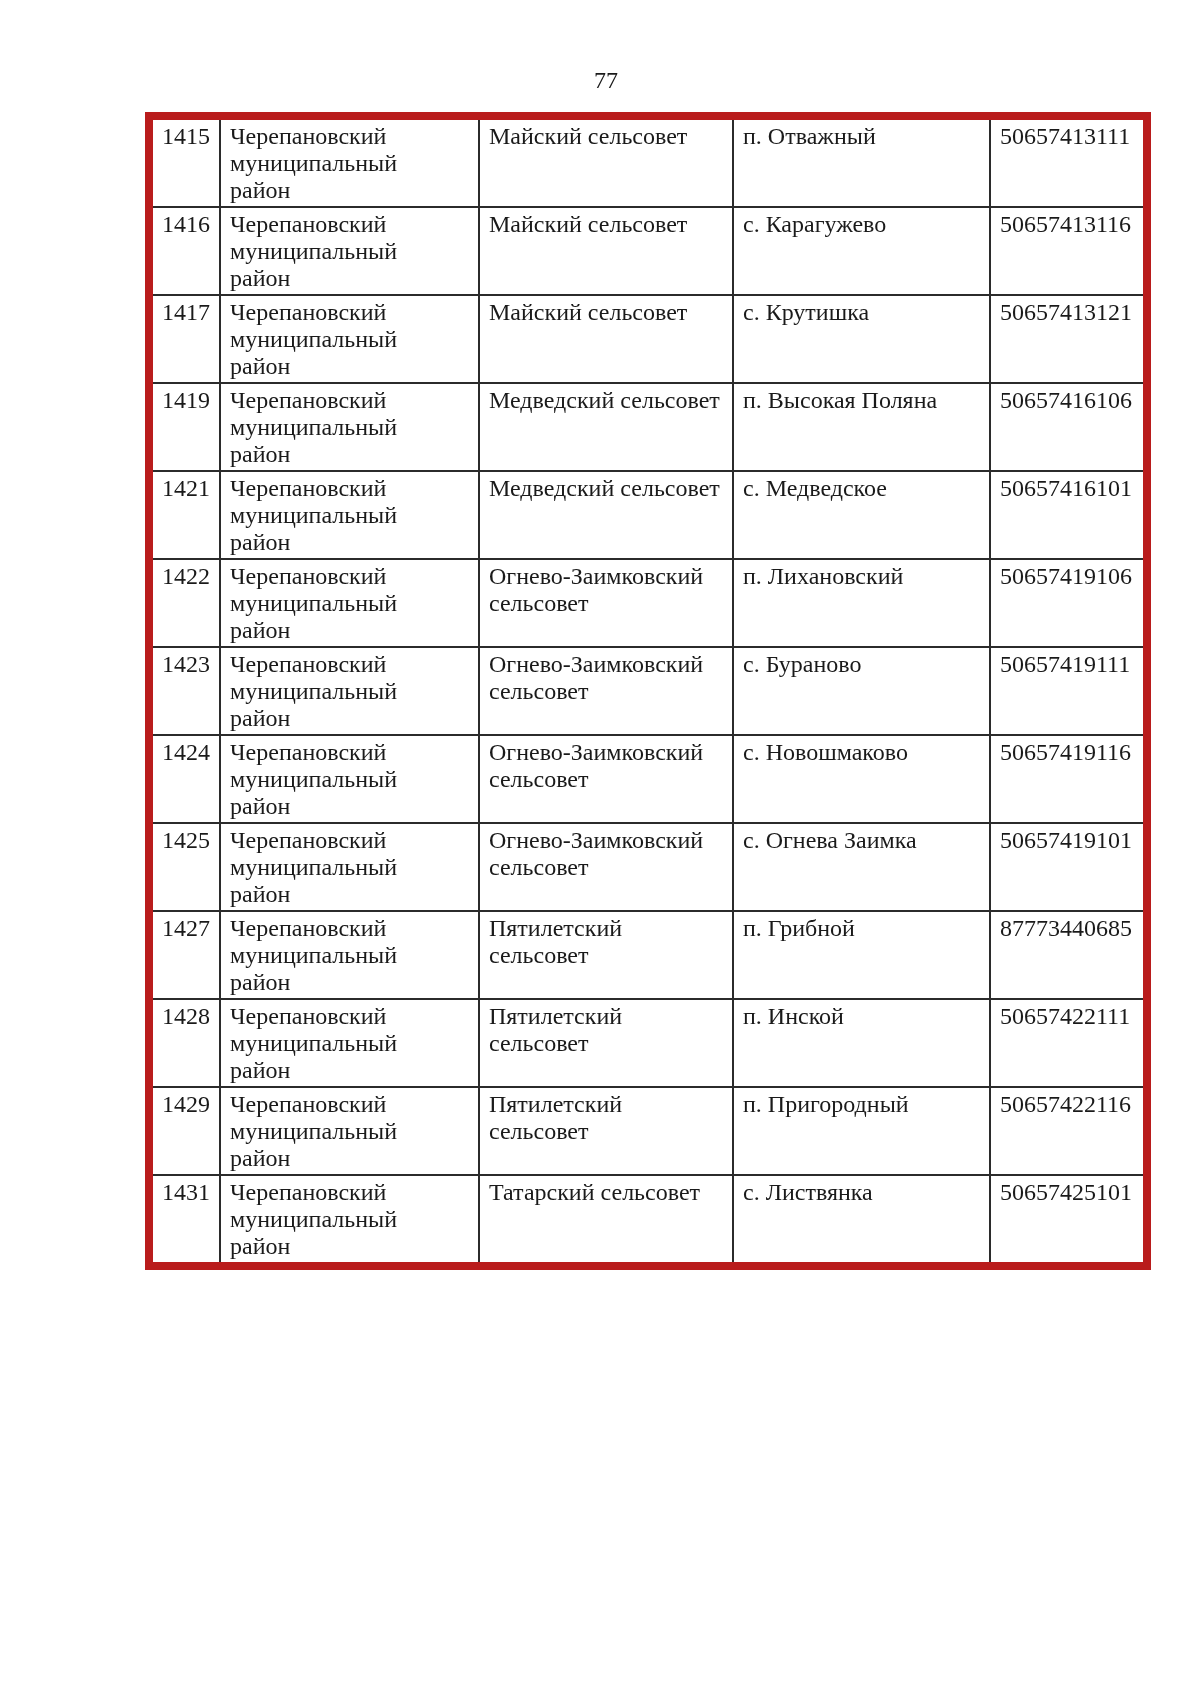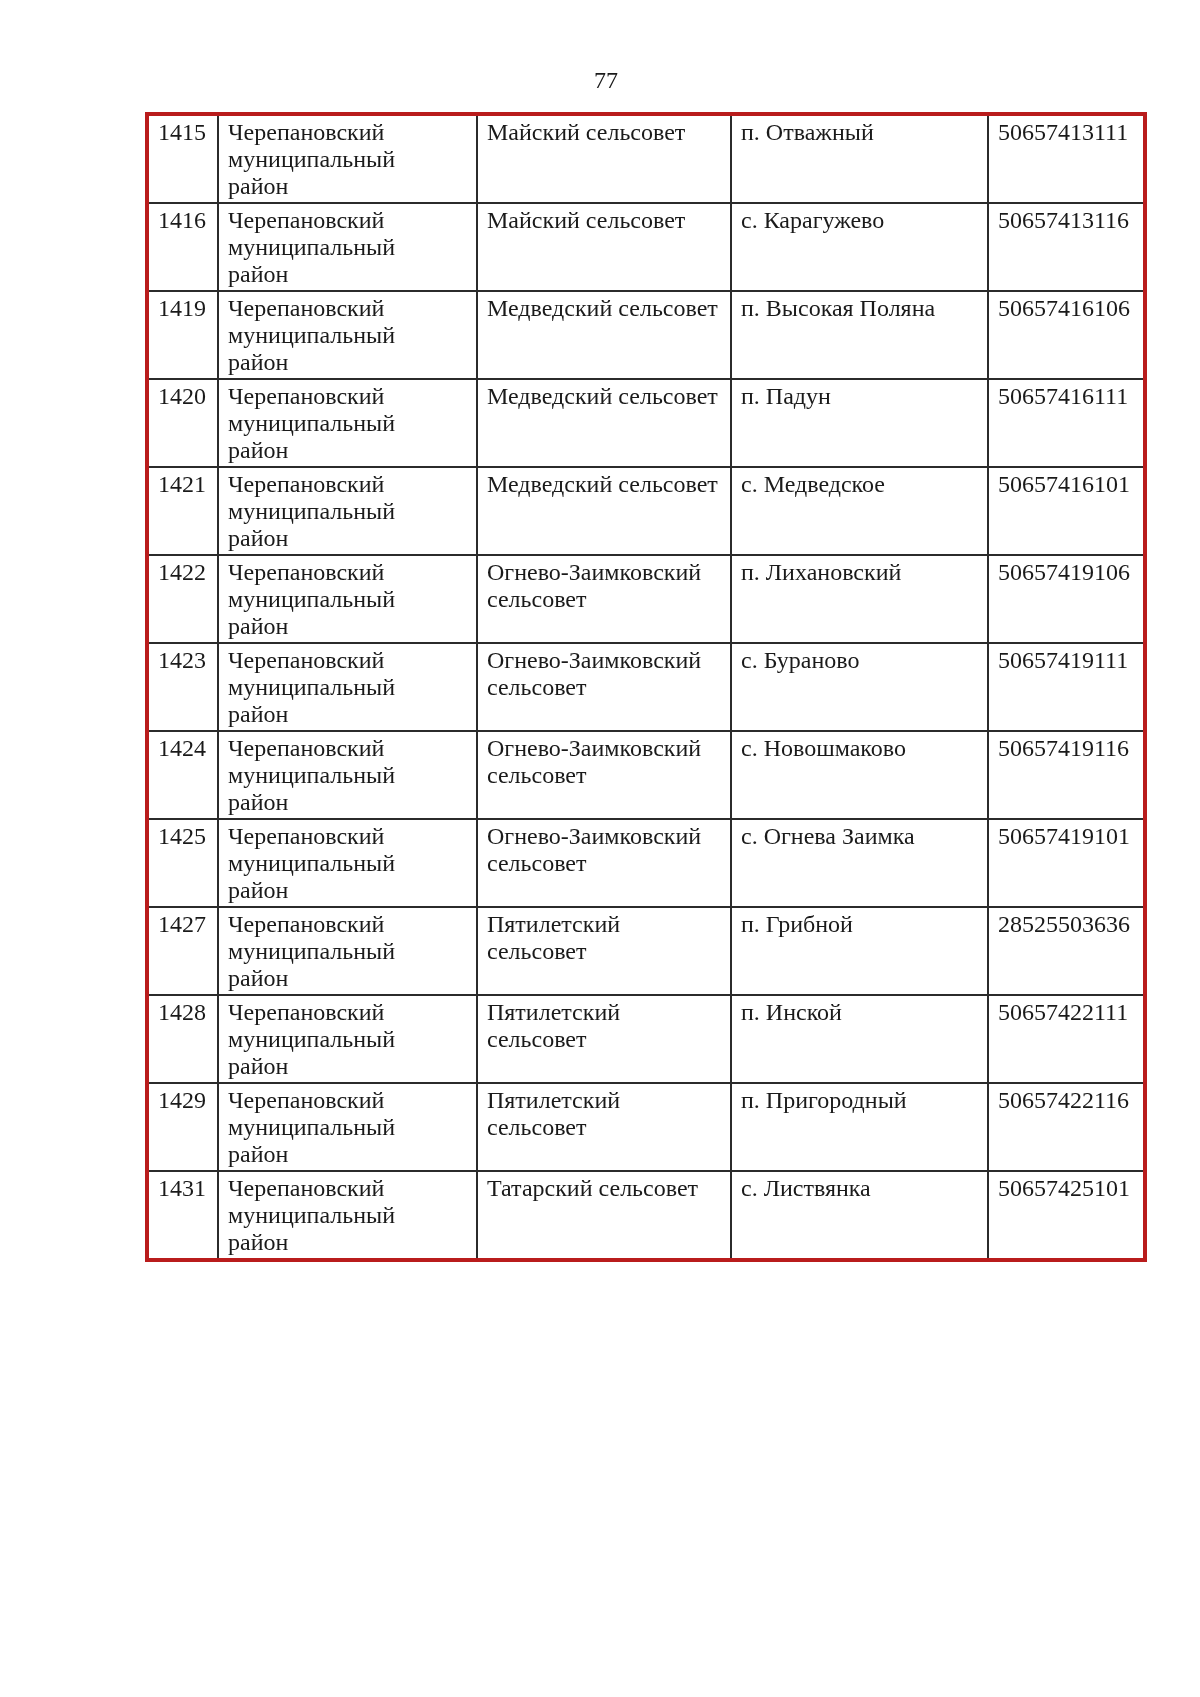--- a/index.html
+++ b/index.html
@@ -22,21 +22,21 @@
   .page-number {
     text-align: center;
     font-size: 24px;
     line-height: 24px;
     margin-bottom: 20px;
   }
   table.registry-table {
     table-layout: fixed;
     width: 998px;
     border-collapse: collapse;
-    border: 4px solid #b91c1c;
+    border: 8px solid #b91c1c;
   }
   table.registry-table td {
     border: 2px solid #2b2b2b;
     vertical-align: top;
     font-size: 24px;
     line-height: 27px;
     padding: 3px 6px 2px 9px;
     white-space: pre-line;
     overflow: hidden;
     box-sizing: border-box;
@@ -72,36 +72,36 @@
         <tr>
     <td class="col-num">1416</td>
     <td class="col-district">Черепановский
 муниципальный
 район</td>
     <td class="col-council">Майский сельсовет</td>
     <td class="col-settlement">с. Карагужево</td>
     <td class="col-code">50657413116</td>
   </tr>
         <tr>
+    <td class="col-num">1417</td>
+    <td class="col-district">Черепановский
+муниципальный
+район</td>
+    <td class="col-council">Майский сельсовет</td>
+    <td class="col-settlement">с. Крутишка</td>
+    <td class="col-code">50657413121</td>
+  </tr>
+        <tr>
     <td class="col-num">1419</td>
     <td class="col-district">Черепановский
 муниципальный
 район</td>
     <td class="col-council">Медведский сельсовет</td>
     <td class="col-settlement">п. Высокая Поляна</td>
     <td class="col-code">50657416106</td>
-  </tr>
-        <tr>
-    <td class="col-num">1420</td>
-    <td class="col-district">Черепановский
-муниципальный
-район</td>
-    <td class="col-council">Медведский сельсовет</td>
-    <td class="col-settlement">п. Падун</td>
-    <td class="col-code">50657416111</td>
   </tr>
         <tr>
     <td class="col-num">1421</td>
     <td class="col-district">Черепановский
 муниципальный
 район</td>
     <td class="col-council">Медведский сельсовет</td>
     <td class="col-settlement">с. Медведское</td>
     <td class="col-code">50657416101</td>
   </tr>
@@ -146,21 +146,21 @@
     <td class="col-code">50657419101</td>
   </tr>
         <tr>
     <td class="col-num">1427</td>
     <td class="col-district">Черепановский
 муниципальный
 район</td>
     <td class="col-council">Пятилетский
 сельсовет</td>
     <td class="col-settlement">п. Грибной</td>
-    <td class="col-code">28525503636</td>
+    <td class="col-code">87773440685</td>
   </tr>
         <tr>
     <td class="col-num">1428</td>
     <td class="col-district">Черепановский
 муниципальный
 район</td>
     <td class="col-council">Пятилетский
 сельсовет</td>
     <td class="col-settlement">п. Инской</td>
     <td class="col-code">50657422111</td>

